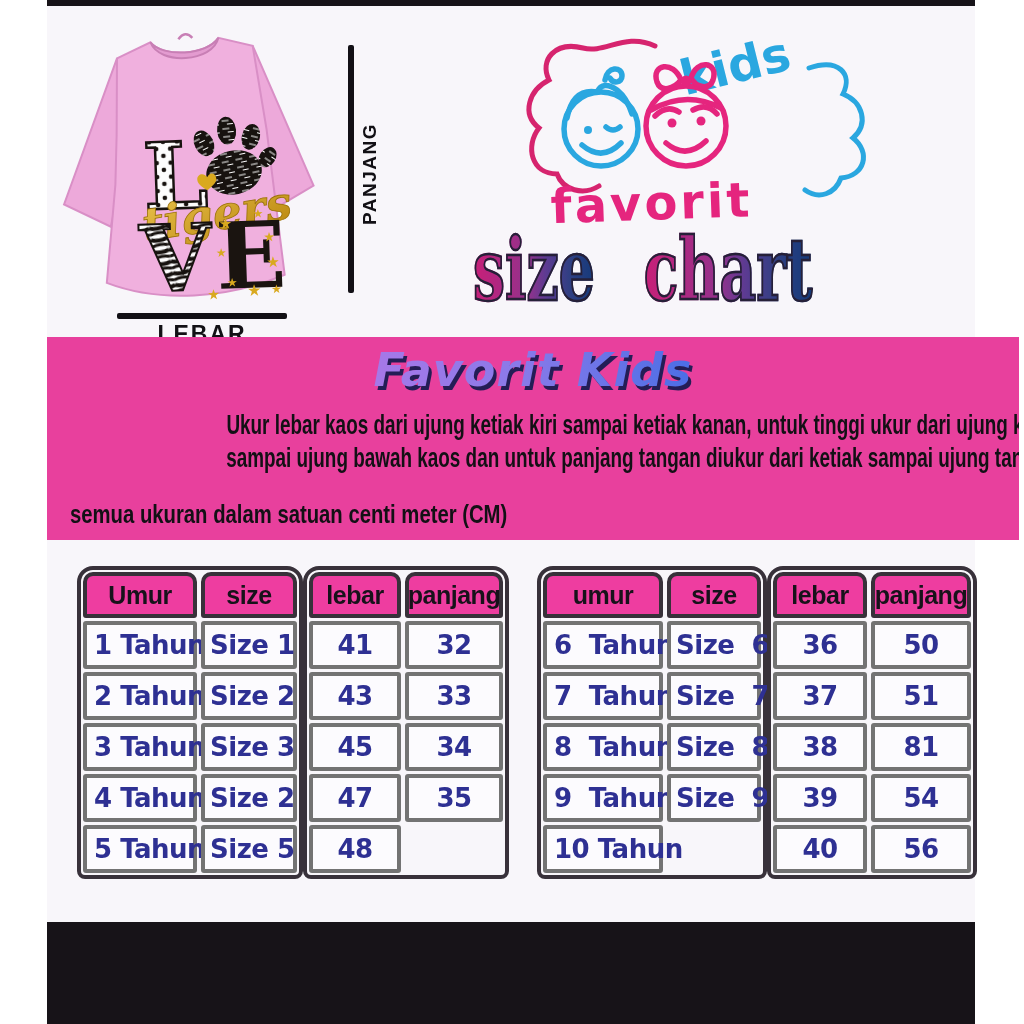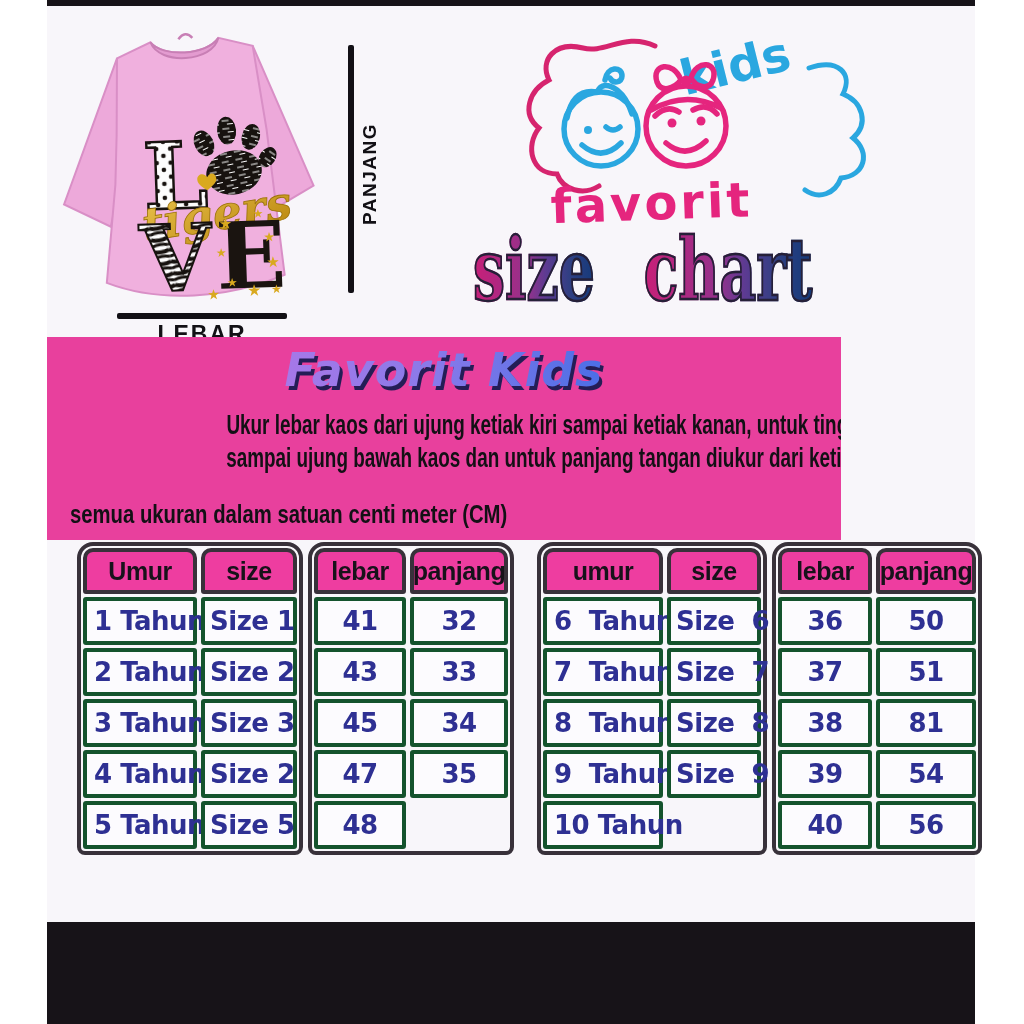--- a/index.html
+++ b/index.html
@@ -42,21 +42,21 @@
   }
   .big-title .w{
     background:linear-gradient(90deg,#c81f78 0%,#93328c 45%,#5c3b92 60%,#2e3f82 80%,#143a7a 100%);
     background-clip:text;-webkit-background-clip:text;color:transparent;
     -webkit-text-stroke:2.5px #262038;
   }
   .big-title .w2{margin-left:74px;}
 
   
   .banner{
-    position:absolute;left:0;top:337px;width:794px;height:203px;
+    position:absolute;left:0;top:337px;width:972px;height:203px;
     background:#e8409d;overflow:hidden;
   }
   .banner-title{
     margin-top:6px;text-align:center;
     font-family:"DejaVu Sans","Liberation Sans",sans-serif;
     font-weight:bold;font-style:italic;font-size:46px;letter-spacing:1px;
   }
   .banner-title span{
     background:linear-gradient(90deg,#a678e8 0%,#8a7ae9 45%,#4b6ee6 100%);
     background-clip:text;-webkit-background-clip:text;color:transparent;
@@ -68,40 +68,40 @@
     transform:scaleX(0.70);transform-origin:center;
     font-weight:bold;font-size:27px;line-height:33px;color:#131015;
   }
   .banner-note{
     margin-top:24px;margin-left:23px;white-space:nowrap;
     transform:scaleX(0.78);transform-origin:left center;
     font-weight:bold;font-size:26px;color:#131015;
   }
 
   
-  .size-table{position:absolute;top:542px;display:flex;gap:5px;padding-left:20px;}
+  .size-table{position:absolute;top:566px;display:flex;padding-left:20px;}
   .size-table.left{left:10px;}
   .size-table.right{left:470px;}
   .tbl-group{
     border:4px solid #38313a;border-radius:16px 16px 8px 8px;
     padding:2px;background:#f8f6fa;
   }
   .tbl-grid{display:grid;row-gap:3px;column-gap:4px;}
   .g-l1{grid-template-columns:114px 96px;}
   .g-l2{grid-template-columns:92px 98px;}
   .g-r1{grid-template-columns:120px 94px;}
   .g-r2{grid-template-columns:94px 100px;}
   .th{
     height:38px;background:#ee3da0;border:4px solid #38313a;
     border-radius:10px 10px 3px 3px;
     display:flex;align-items:center;justify-content:center;
     font-weight:bold;font-size:25px;color:#17121a;letter-spacing:-0.5px;
   }
   .td{
-    height:40px;background:#fcfbfe;border:4px solid #14532d;border-radius:3px;
+    height:40px;background:#fcfbfe;border:4px solid #737373;border-radius:3px;
     display:flex;align-items:center;white-space:pre;
     font-family:"DejaVu Sans","Liberation Sans",sans-serif;
     font-weight:bold;font-size:26px;color:#2e3093;letter-spacing:-0.5px;
   }
   .td.c0{padding-left:7px;}
   .td.c1{padding-left:5px;}
   .td.c2,.td.c3{justify-content:center;}
 </style>
 </head>
 <body>

